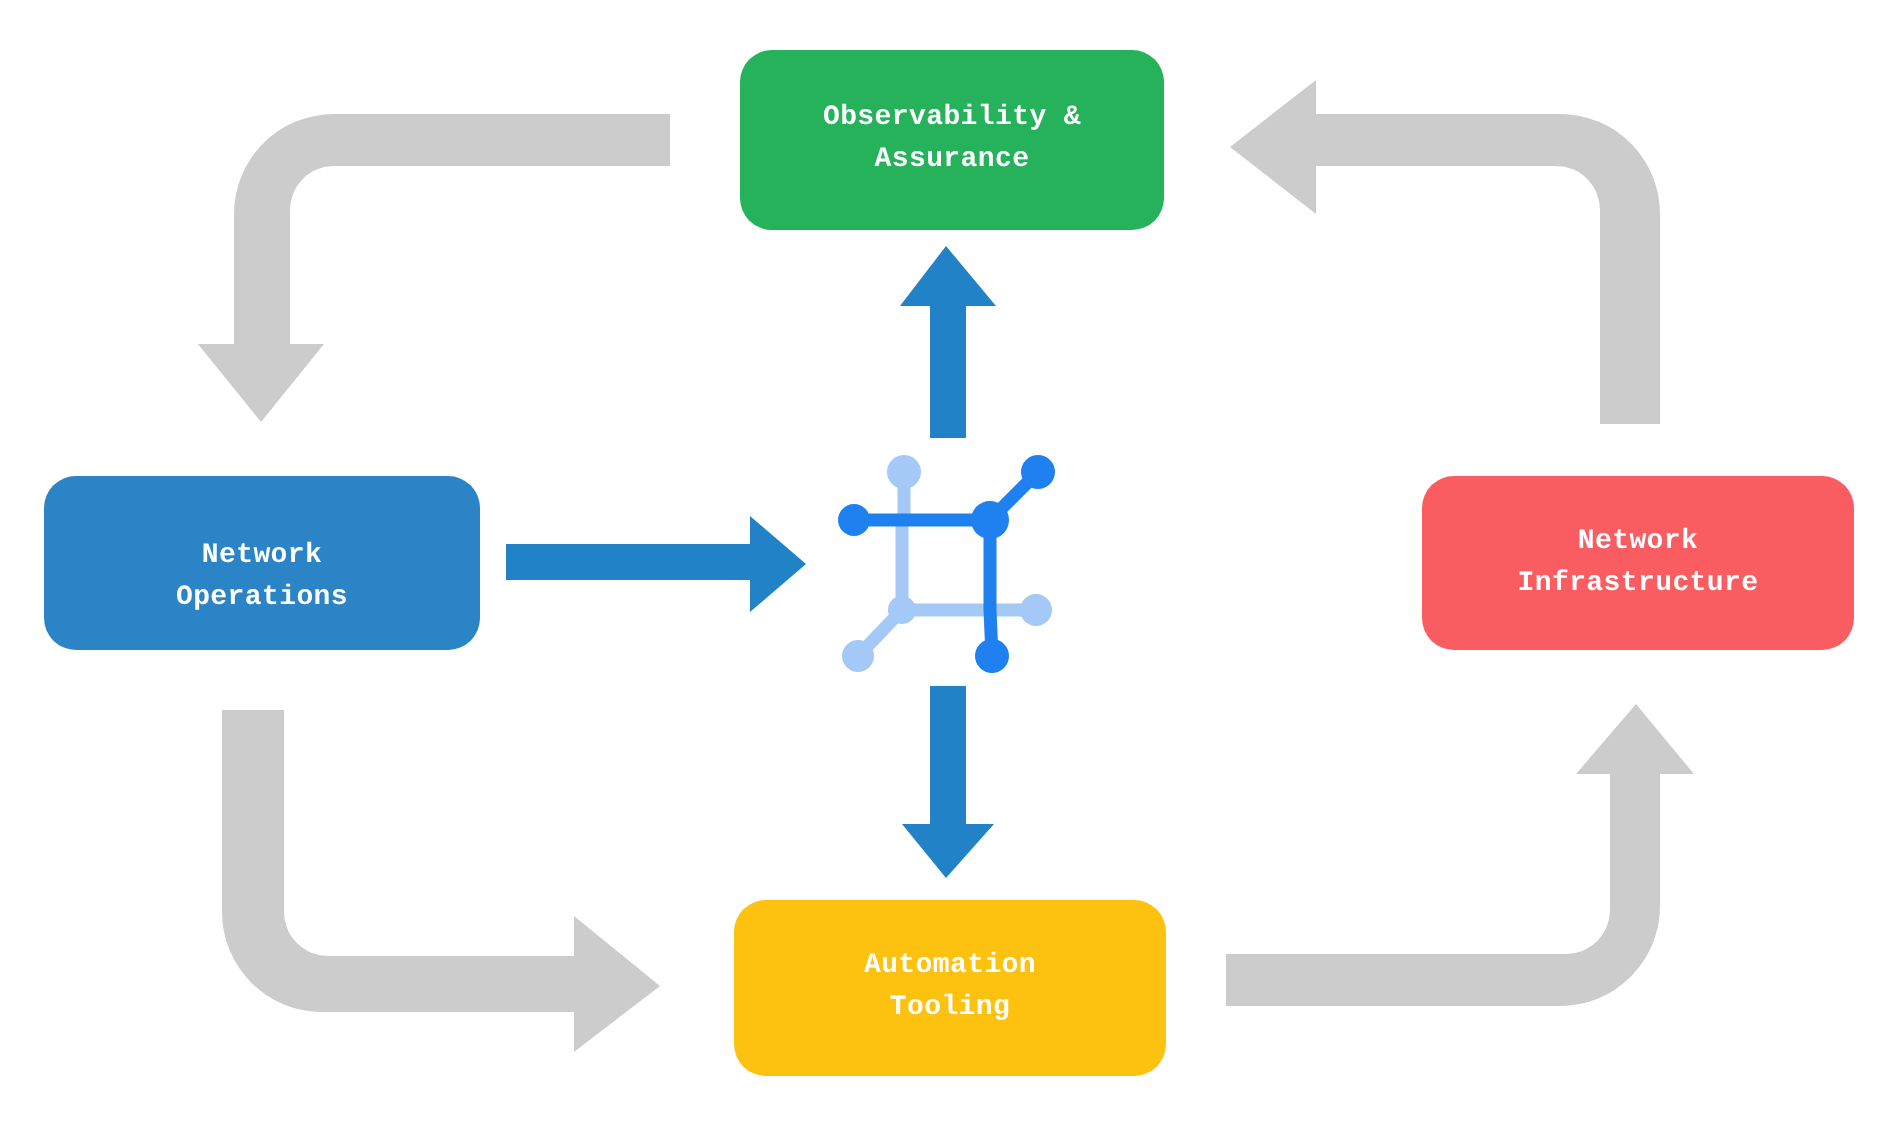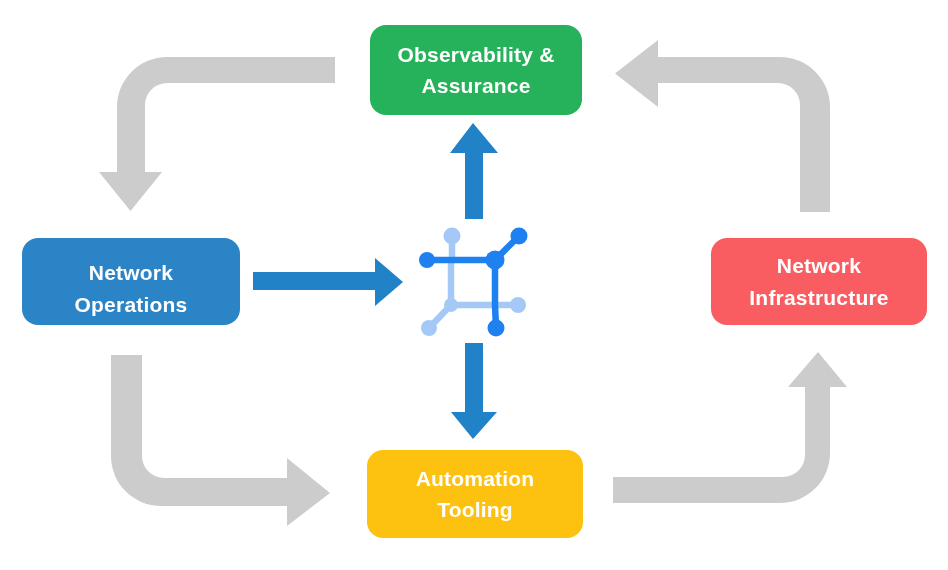--- a/index.html
+++ b/index.html
@@ -13,24 +13,25 @@
   }
   .layer { position: absolute; left: 0; top: 0; }
   .node {
     position: absolute;
     border-radius: 16px;
     display: flex;
     align-items: center;
     justify-content: center;
     text-align: center;
     color: #ffffff;
-    font-size: 21px;
+    font-size: 14px;
     font-weight: 600;
     letter-spacing: 0.2px;
     line-height: 1.5;
+    font-family: Liberation Mono, monospace;
   }
   .node .label { display: inline-block; }
   .node-top    { left: 370px; top: 25px;  width: 212px; height: 90px; }
   .node-left   { left: 22px;  top: 238px; width: 218px; height: 87px; }
   .node-right  { left: 711px; top: 238px; width: 216px; height: 87px; }
   .node-bottom { left: 367px; top: 450px; width: 216px; height: 88px; }
   .node-top .label    { max-width: 175px; }
   .node-left .label   { max-width: 125px; margin-top: 14px; }
   .node-right .label  { max-width: 145px; }
   .node-bottom .label { max-width: 135px; }

